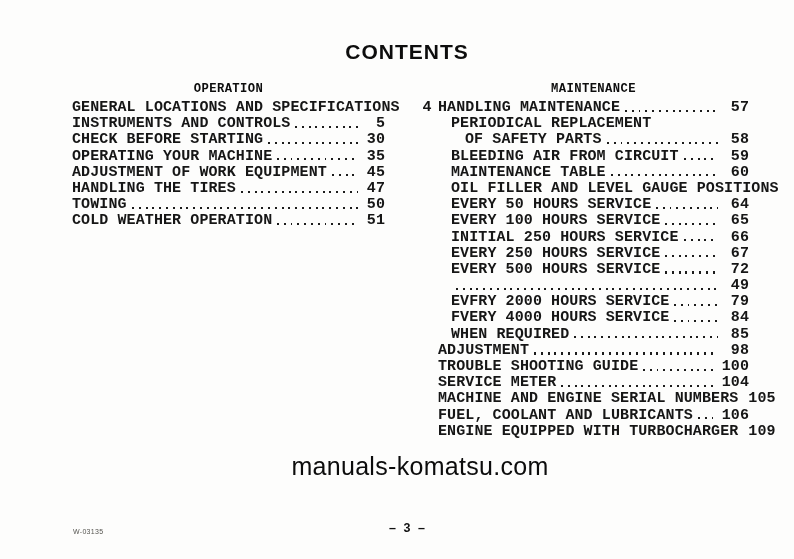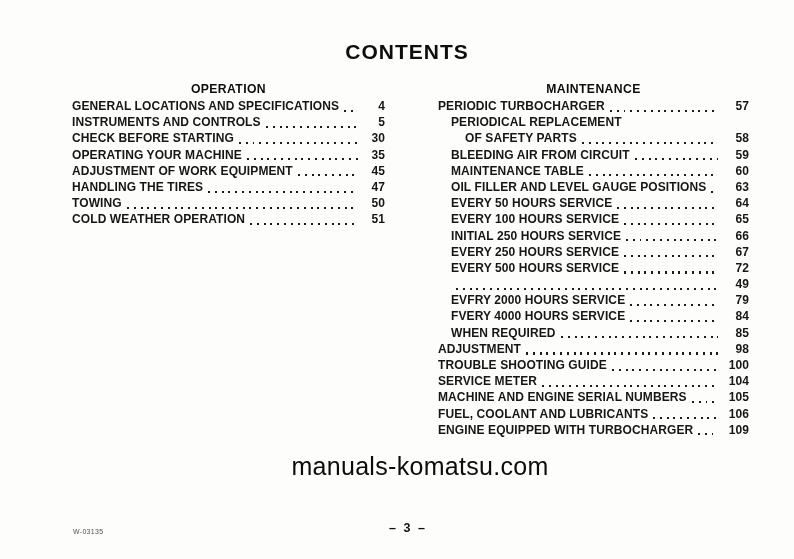--- a/index.html
+++ b/index.html
@@ -17,38 +17,38 @@
     position: absolute;
     top: 40px; left: 0; right: 0;
     text-align: center;
     transform: translateX(10px);
     font-size: 21px;
     font-weight: 800;
     letter-spacing: 1px;
     color: #0d0d0d;
   }
 
-  .toc-col { position: absolute; top: 82px; }
+  .toc-col { position: absolute; top: 82px; font-family: Liberation Mono, monospace; }
   .toc-col-left  { left: 72px;  width: 313px; }
   .toc-col-right { left: 438px; width: 311px; }
 
   .col-header {
     text-align: center;
     font-size: 12.2px;
     font-weight: 800;
     letter-spacing: 0.4px;
     height: 17px;
     color: #0d0d0d;
   }
 
   .toc-row {
     display: flex;
     align-items: baseline;
     height: 16.2px;
-    font-size: 12px;
+    font-size: 15px;
     font-weight: 700;
     letter-spacing: 0.1px;
     white-space: nowrap;
   }
   .toc-row.indent-1 { padding-left: 13px; }
   .toc-row.indent-2 { padding-left: 27px; justify-content: flex-end; }
 
   .toc-label { flex: 0 0 auto; color: #161616; }
 
   .dots {
@@ -149,21 +149,21 @@
           <span class="dots"></span>
           <span class="toc-page">51</span>
         </div>
       </div>
   </div>
 
   <div class="toc-col toc-col-right">
     <div class="col-header">MAINTENANCE</div>
     <div>
         <div class="toc-row indent-0">
-          <span class="toc-label">PERIODIC TURBOCHARGER</span>
+          <span class="toc-label">HANDLING MAINTENANCE</span>
           <span class="dots"></span>
           <span class="toc-page">57</span>
         </div>
         <div class="toc-row indent-1">
           <span class="toc-label">PERIODICAL REPLACEMENT</span>
         </div>
         <div class="toc-row indent-2">
           <span class="toc-label">OF SAFETY PARTS</span>
           <span class="dots"></span>
           <span class="toc-page">58</span>

